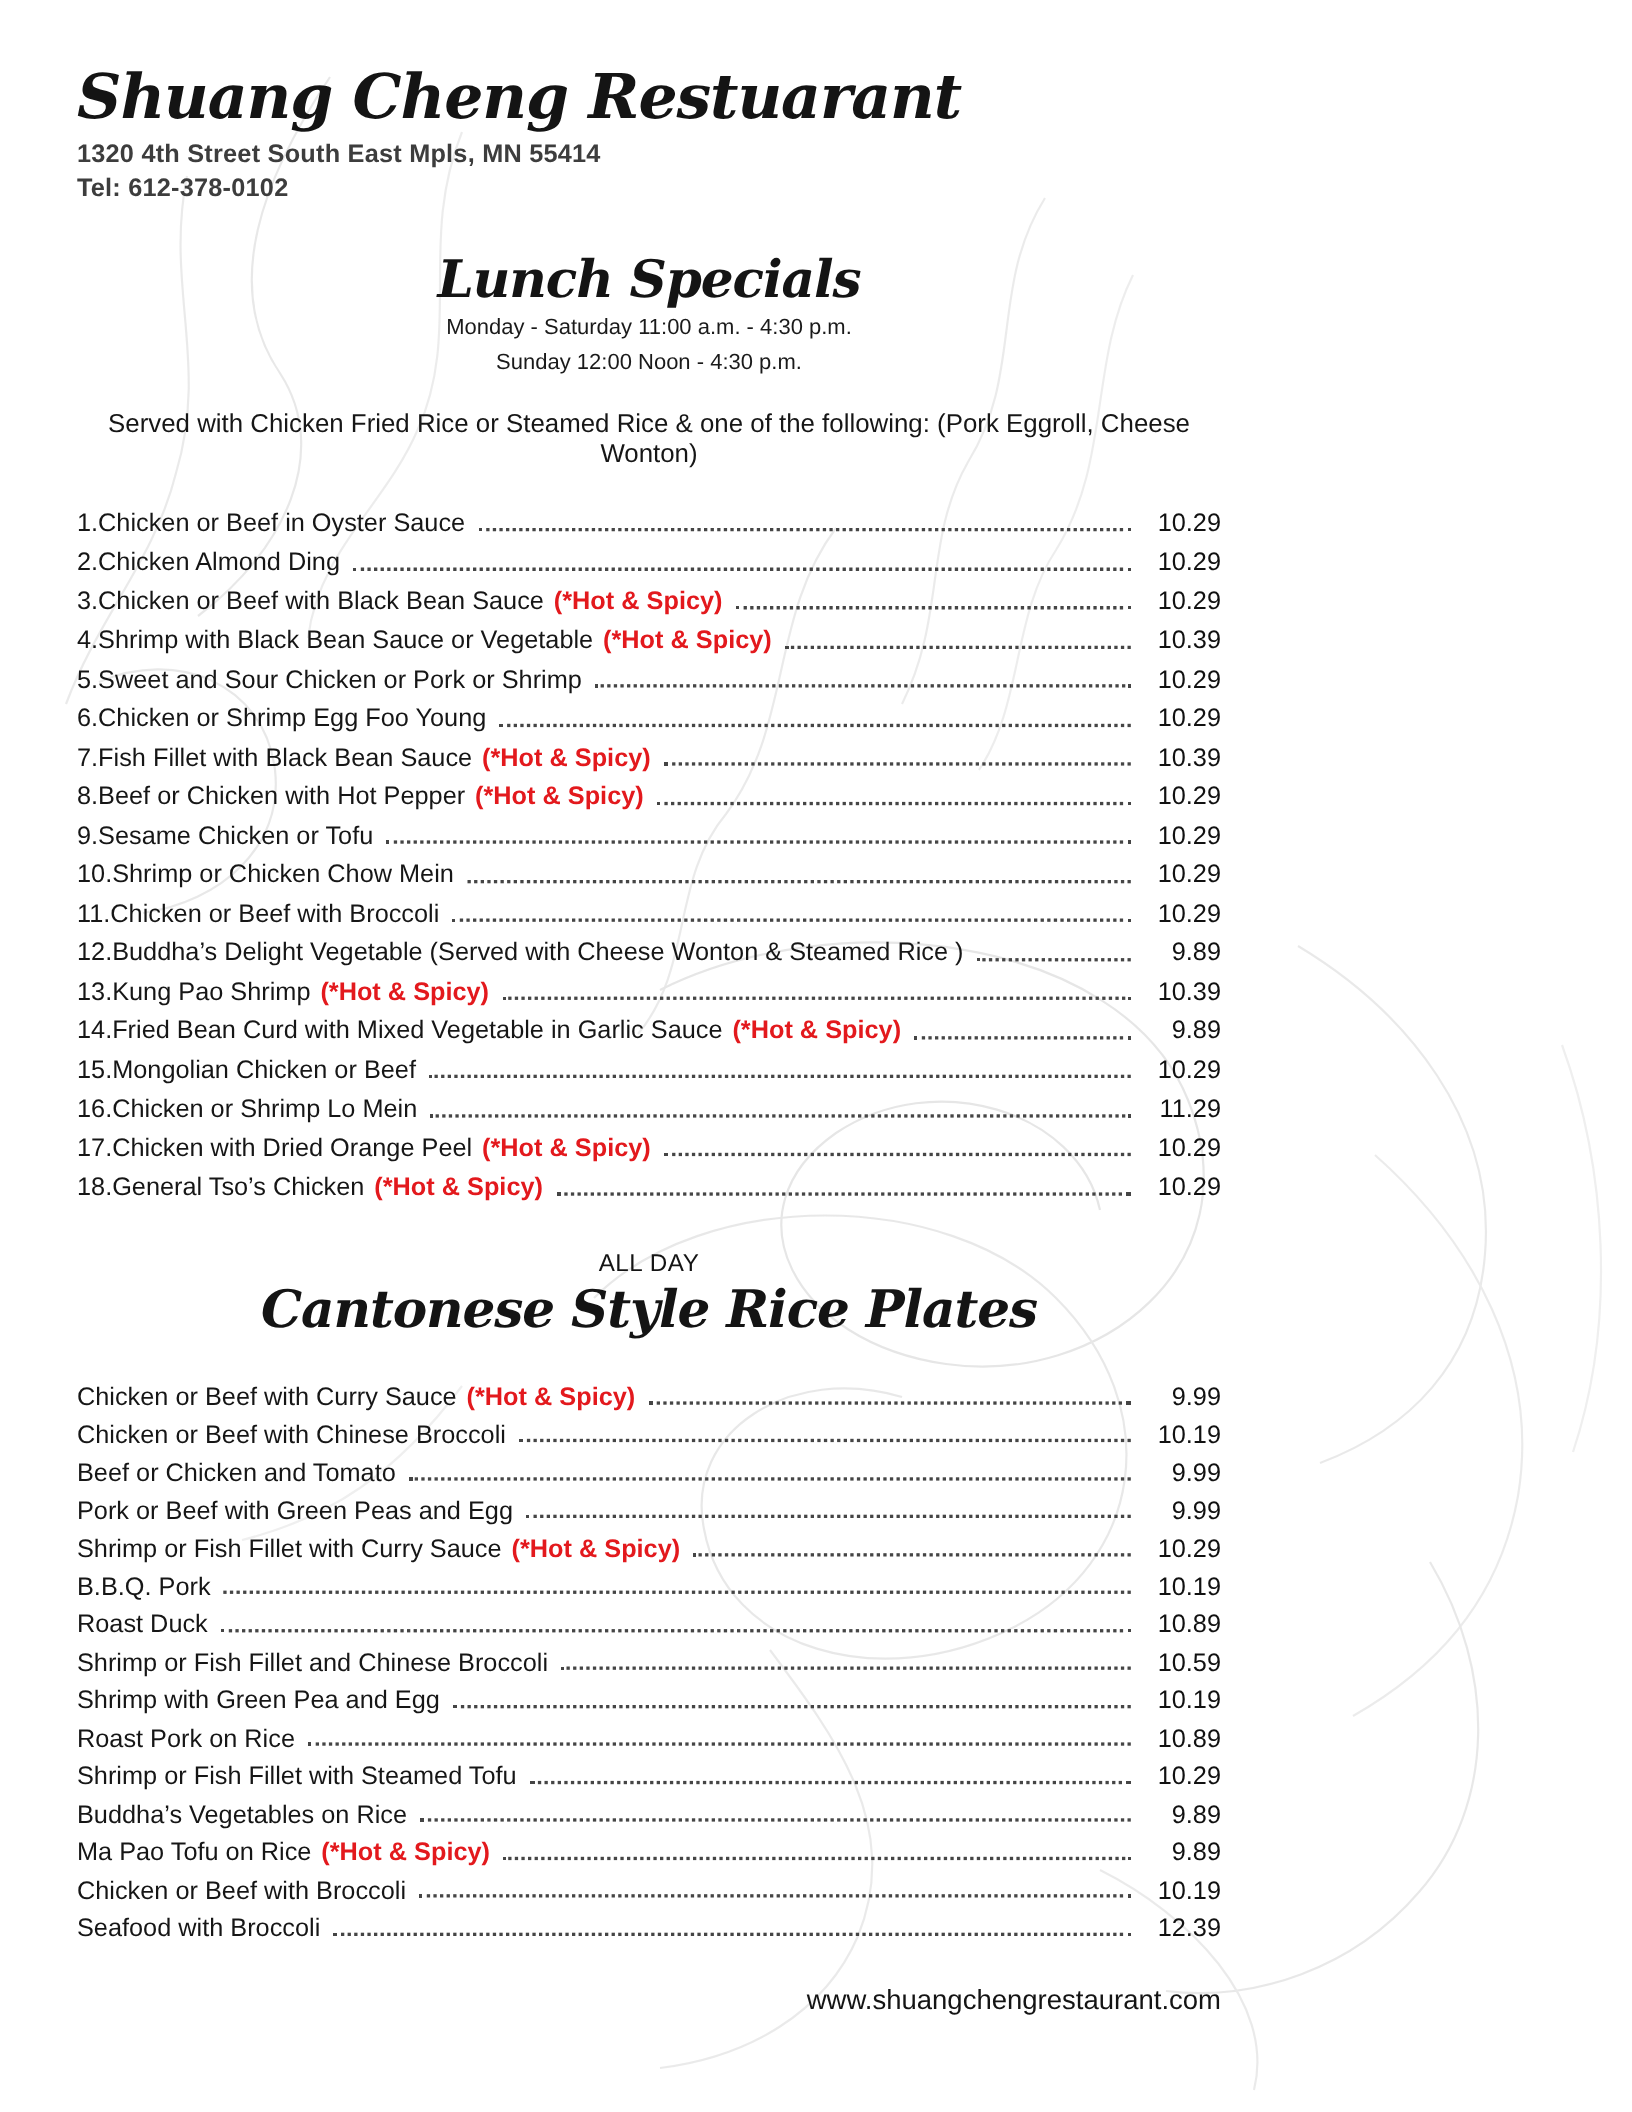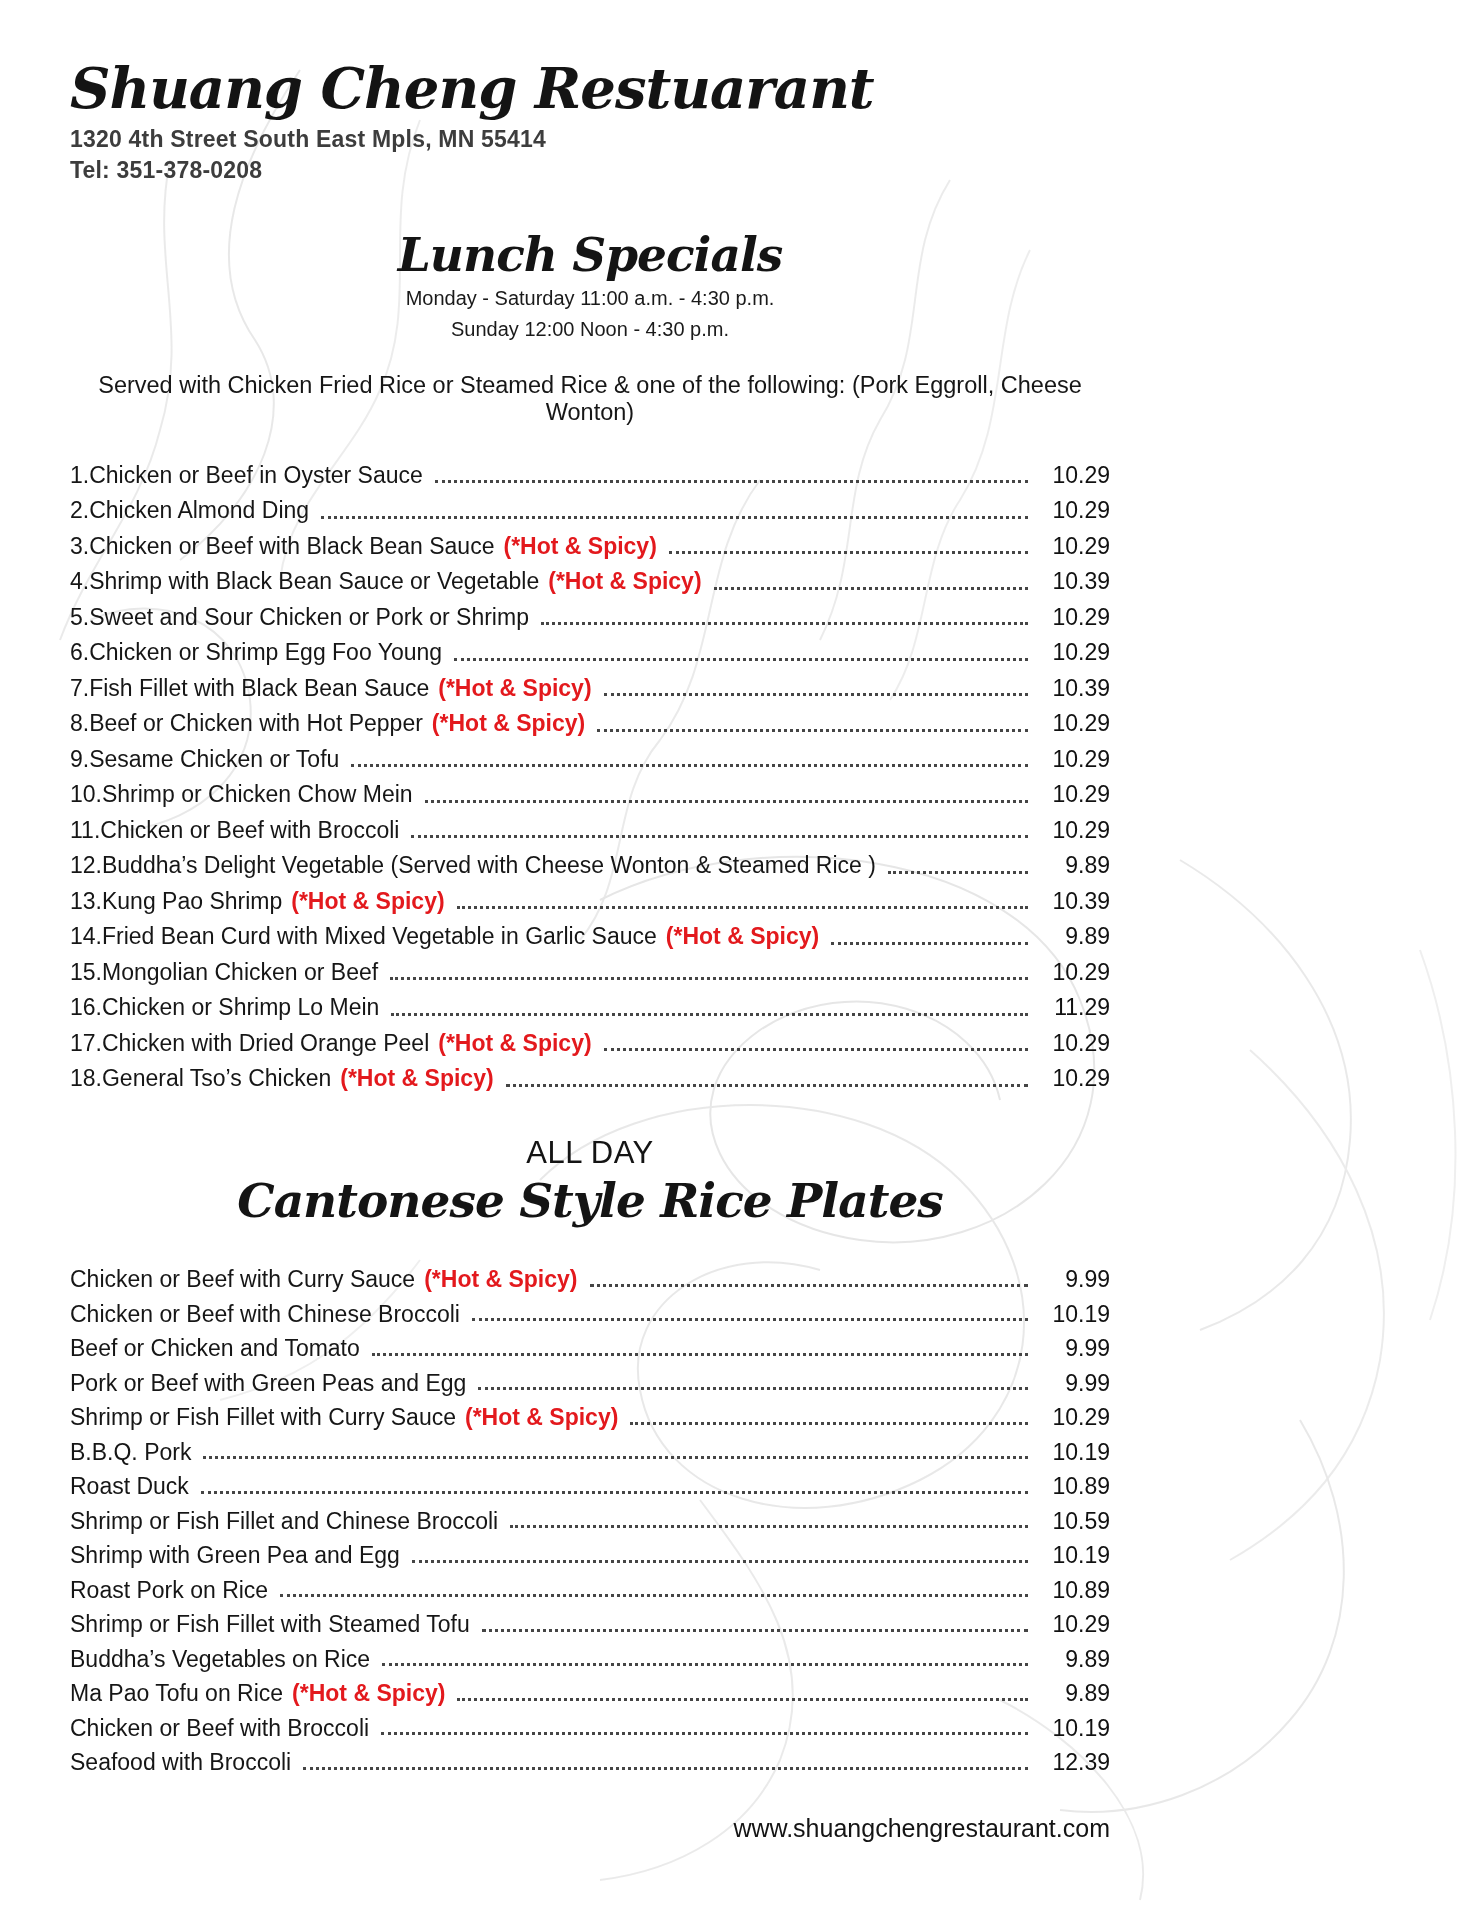--- a/index.html
+++ b/index.html
@@ -64,21 +64,21 @@
   .leader {
     flex:1 1 auto;
     border-bottom:3px dotted #454545;
     align-self:flex-end;
     margin:0 10px 10px 12px;
     min-width:20px;
   }
   .price { flex:0 0 auto; min-width:72px; text-align:right; color:#111; }
 
   .all-day-head { text-align:center; margin-top:38px; }
-  .all-day-kicker { font-size:31px; color:#141414; letter-spacing:.5px; }
+  .all-day-kicker { font-size:22px; color:#141414; letter-spacing:.5px; }
   .all-day-title { margin-top:4px; }
 
   .all-day-list { margin-top:36px; }
 
   .footer { text-align:right; margin-top:34px; font-size:25px; color:#141414; }
 </style>
 </head>
 <body>
 
 <div class="page">
@@ -104,21 +104,21 @@
     <path d="M1300 1420 C 1360 1520, 1360 1640, 1290 1720 C 1230 1790, 1140 1820, 1060 1810" stroke="#d6d6d6"></path>
     <path d="M1000 1700 C 1080 1740, 1160 1820, 1140 1900" stroke="#dadada"></path>
     <path d="M1420 950 C 1460 1060, 1470 1200, 1430 1320" stroke="#e2e2e2"></path>
   </svg>
 
   <div class="content">
 
     <div class="header">
       <div class="restaurant-name">Shuang Cheng Restuarant</div>
       <div class="address">1320 4th Street South East Mpls, MN 55414</div>
-      <div class="phone">Tel: 351-378-0208</div>
+      <div class="phone">Tel: 612-378-0102</div>
     </div>
 
     <div class="lunch-head">
       <div class="script-title">Lunch Specials</div>
       <div class="hours">Monday - Saturday 11:00 a.m. - 4:30 p.m.</div>
       <div class="hours">Sunday 12:00 Noon - 4:30 p.m.</div>
     </div>
 
     <div class="note">Served with Chicken Fried Rice or Steamed Rice &amp; one of the following: (Pork Eggroll, Cheese Wonton)</div>
 

